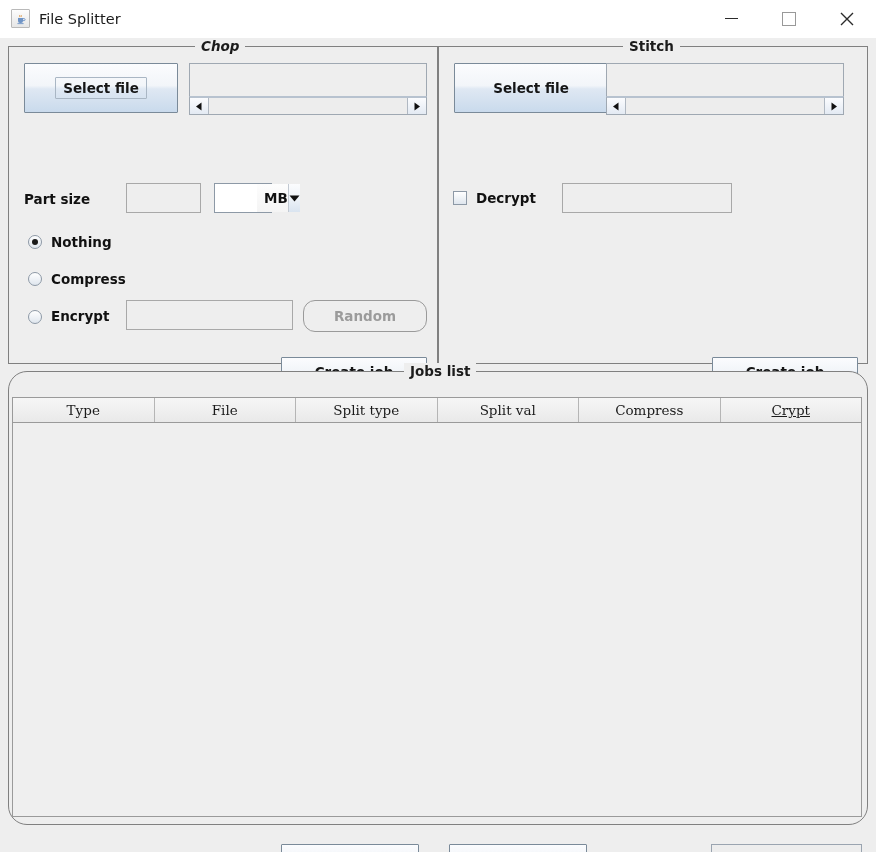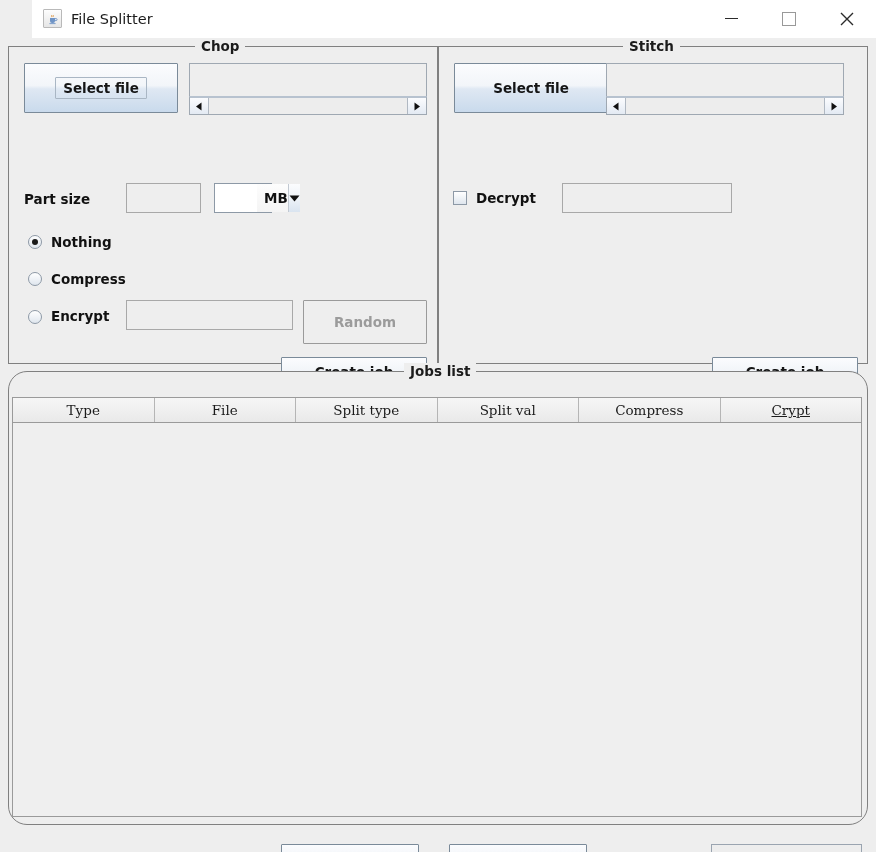--- a/index.html
+++ b/index.html
@@ -16,21 +16,20 @@
   }
 
   
   .titlebar {
     height: 37px;
     background: #ffffff;
     display: flex;
     align-items: center;
     position: relative;
     border-bottom: 1px solid #ffffff;
-    margin-left: 32px;
   }
   .title-icon {
     width: 17px;
     height: 17px;
     margin-left: 11px;
     margin-right: 9px;
     border: 1px solid #b9b9b9;
     background: linear-gradient(#fdfdfd, #e6e6e6);
     border-radius: 1px;
     display: flex;
@@ -332,21 +331,21 @@
       <svg width="16" height="16" viewBox="0 0 16 16">
         <path d="M2 2 L14 14 M14 2 L2 14" stroke="#2b2b2b" stroke-width="1.4" fill="none"></path>
       </svg>
     </div>
   </div>
 </div>
 
 <div class="content">
 
   <div class="panel" id="chop-panel">
-    <div class="panel-title" style="left:186px;">Chop</div>
+    <div class="panel-title" style="left:186px;font-style:italic;">Chop</div>
 
     <div class="btn focus-inner" style="position:absolute;left:15px;top:16px;width:154px;height:50px;">
       <span class="focus-ring">Select file</span>
     </div>
 
     <div class="textarea-wrap" style="left:180px;top:16px;width:238px;">
       <div class="textarea-box"></div>
       <div class="hscroll">
         <div class="arrow">
           <svg width="8" height="9" viewBox="0 0 8 9">
@@ -384,21 +383,21 @@
       <span class="radio"></span>
       <span class="opt-label">Compress</span>
     </div>
     <div class="opt-row" style="left:19px;top:261px;align-items:flex-end;">
       <span class="radio"></span>
       <span class="opt-label">Encrypt</span>
     </div>
 
     <input class="textfield" style="position: absolute; left: 117px; top: 253px; width: 167px; height: 30px;" value="">
 
-    <div class="btn disabled" style="position:absolute;left:294px;top:253px;width:124px;height:44px;">
+    <div class="btn disabled" style="position:absolute;left:294px;top:253px;width:124px;height:32px;border-radius:12px;">
       <span>Random</span>
     </div>
 
     <div class="btn" style="position:absolute;left:272px;top:310px;width:146px;height:30px;">
       <span>Create job</span>
     </div>
   </div>
 
   <div class="panel" id="stitch-panel">
     <div class="panel-title" style="left:184px;">Stitch</div>

